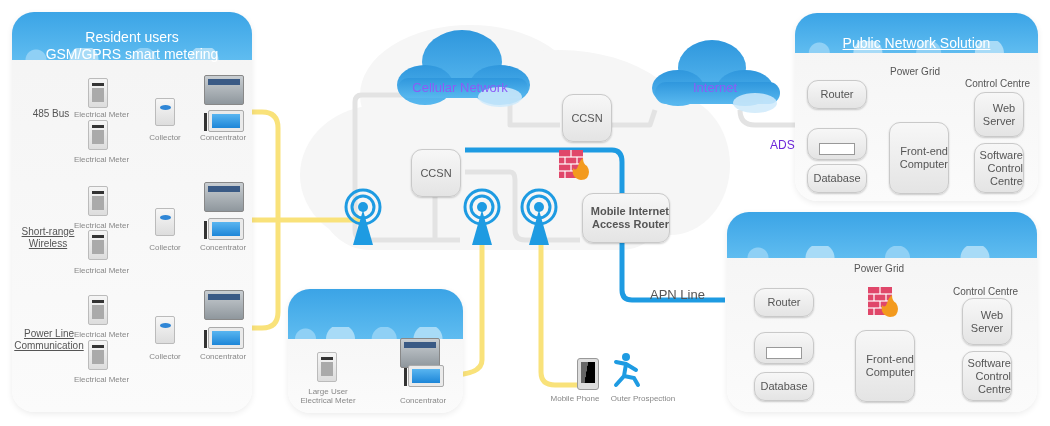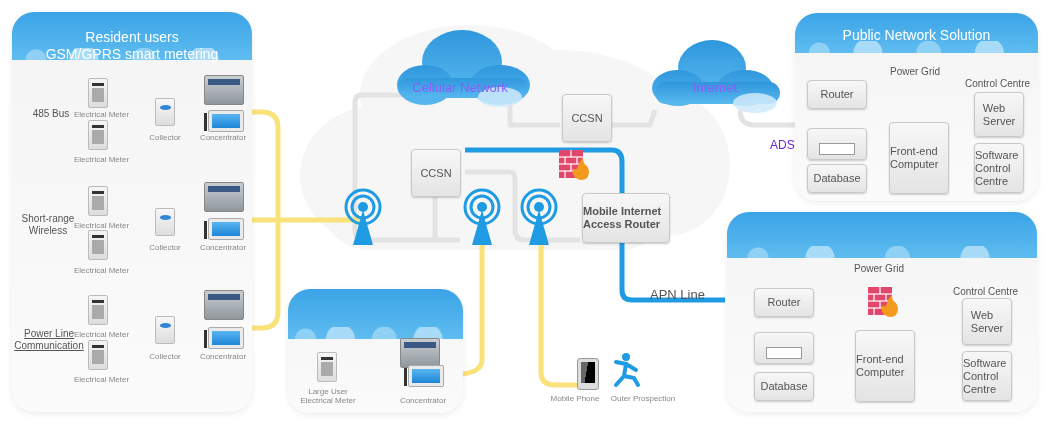--- a/index.html
+++ b/index.html
@@ -2,21 +2,21 @@
 <html><head>
 <meta charset="utf-8">
 <style>
   * { box-sizing: border-box; margin: 0; padding: 0; }
   body { width: 1050px; height: 426px; background: #ffffff; font-family: "Liberation Sans", sans-serif; position: relative; overflow: hidden; }
   .abs { position: absolute; }
   .panel { position: absolute; background: linear-gradient(#f4f4f4, #fbfbfb); border-radius: 22px; box-shadow: 0 2px 6px rgba(0,0,0,0.08); overflow: hidden; }
   .panel-head { position: absolute; left: 0; right: 0; top: 0; background: linear-gradient(#3ba4e6, #5fbcf0); color: #fff; text-align: center; font-size: 14px; line-height: 17px; }
   .panel-head .cloudband { position: absolute; left: 0; right: 0; bottom: 0; height: 12px; background: radial-gradient(circle at 10% 100%, #8fd0f5 10px, transparent 11px), radial-gradient(circle at 30% 100%, #a8dbf7 14px, transparent 15px), radial-gradient(circle at 55% 100%, #8fd0f5 12px, transparent 13px), radial-gradient(circle at 80% 100%, #a8dbf7 14px, transparent 15px); }
   .panel-head span { position: relative; z-index: 2; display: block; }
-  .box { position: absolute; background: linear-gradient(#f7f7f7, #e4e4e4); border: 1px solid #c9c9c9; border-radius: 4px; box-shadow: 0 1px 2px rgba(0,0,0,0.2); color: #555; font-size: 11px; text-align: left; display: flex; align-items: center; justify-content: center; line-height: 13px; }
+  .box { position: absolute; background: linear-gradient(#f7f7f7, #e4e4e4); border: 1px solid #c9c9c9; border-radius: 11px; box-shadow: 0 1px 2px rgba(0,0,0,0.2); color: #555; font-size: 11px; text-align: right; display: flex; align-items: center; justify-content: center; line-height: 13px; }
   .lbl { position: absolute; color: #888; font-size: 8px; white-space: nowrap; text-align: center; }
   .lbl-dark { position: absolute; color: #555; font-size: 10px; text-align: center; line-height: 12px; }
   .meter { position: absolute; width: 20px; height: 30px; background: linear-gradient(#f5f5f5, #ddd); border: 1px solid #bbb; border-radius: 2px; }
   .meter::before { content: ""; position: absolute; left: 3px; top: 4px; width: 12px; height: 3px; background: #333; }
   .meter::after { content: ""; position: absolute; left: 3px; top: 9px; width: 12px; height: 14px; background: #aaa; }
   .collector { position: absolute; width: 20px; height: 28px; background: linear-gradient(#f7f7f7, #ddd); border: 1px solid #bbb; border-radius: 2px; }
   .collector::before { content: ""; position: absolute; left: 4px; top: 6px; width: 11px; height: 5px; background: #2f86d6; border-radius: 50%; }
   .modem { position: absolute; width: 40px; height: 30px; background: linear-gradient(#c9ced2, #8f979d); border: 1px solid #888; border-radius: 2px; }
   .modem::before { content: ""; position: absolute; left: 3px; top: 3px; width: 32px; height: 6px; background: #3a5a85; }
   .screen { position: absolute; width: 36px; height: 22px; background: #eaeaea; border: 1px solid #aaa; border-radius: 2px; }
@@ -88,21 +88,21 @@
 <div class="meter" style="left:88px;top:78px;"></div>
 <div class="lbl" style="left:74px;top:110px;width:50px;">Electrical Meter</div>
 <div class="meter" style="left:88px;top:120px;"></div>
 <div class="lbl" style="left:74px;top:155px;width:50px;">Electrical Meter</div>
 <div class="collector" style="left:155px;top:98px;"></div>
 <div class="lbl" style="left:145px;top:133px;width:40px;">Collector</div>
 <div class="modem" style="left:204px;top:75px;"></div>
 <div class="screen" style="left:208px;top:110px;"></div>
 <div class="lbl" style="left:198px;top:133px;width:50px;">Concentrator</div>
 
-<div class="lbl-dark" style="left:20px;top:213px;width:56px;">Short-range Wireless</div>
+<div class="lbl-dark" style="left:20px;top:226px;width:56px;text-decoration:underline;">Short-range Wireless</div>
 <div class="meter" style="left:88px;top:186px;"></div>
 <div class="lbl" style="left:74px;top:221px;width:50px;">Electrical Meter</div>
 <div class="meter" style="left:88px;top:230px;"></div>
 <div class="lbl" style="left:74px;top:266px;width:50px;">Electrical Meter</div>
 <div class="collector" style="left:155px;top:208px;"></div>
 <div class="lbl" style="left:145px;top:243px;width:40px;">Collector</div>
 <div class="modem" style="left:204px;top:182px;"></div>
 <div class="screen" style="left:208px;top:218px;"></div>
 <div class="lbl" style="left:198px;top:243px;width:50px;">Concentrator</div>
 
@@ -212,21 +212,21 @@
 <div class="lbl" style="left:545px;top:394px;width:60px;">Mobile Phone</div>
 <div class="abs" style="left:612px;top:352px;width:36px;height:36px;">
   <svg width="36" height="36">
       <circle cx="14" cy="5" r="4" fill="#1e9be2"></circle>
       <path d="M4 10 L14 12 L24 18 M14 12 L12 24 L4 33 M12 24 L22 26 L26 33" stroke="#1e9be2" stroke-width="4" fill="none" stroke-linecap="round"></path>
     </svg>
 </div>
 <div class="lbl" style="left:608px;top:394px;width:70px;">Outer Prospection</div>
 
 <div class="panel" style="left:795px;top:13px;width:243px;height:188px;">
-  <div class="panel-head" style="height:40px;padding-top:14px;">
+  <div class="panel-head" style="height:40px;padding-top:22px;text-decoration:underline;">
     <div class="cloudband"></div>
     <span>Public Network Solution</span>
   </div>
 </div>
 <div class="abs" style="left:890px;top:66px;font-size:10px;color:#555;">Power Grid</div>
 <div class="abs" style="left:965px;top:78px;font-size:10px;color:#555;">Control Centre</div>
 <div class="box" style="left:807px;top:80px;width:60px;height:29px;">Router</div>
 <div class="box" style="left:807px;top:128px;width:60px;height:32px;">
     <div style="width:36px;height:12px;border:1px solid #999;background:#fff;margin-top:10px;"></div>
   </div>

